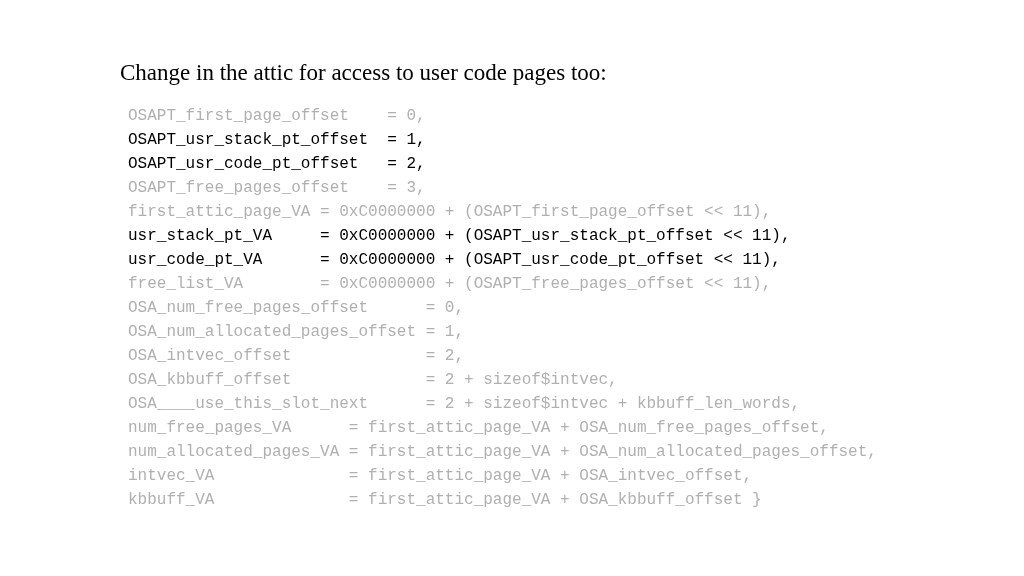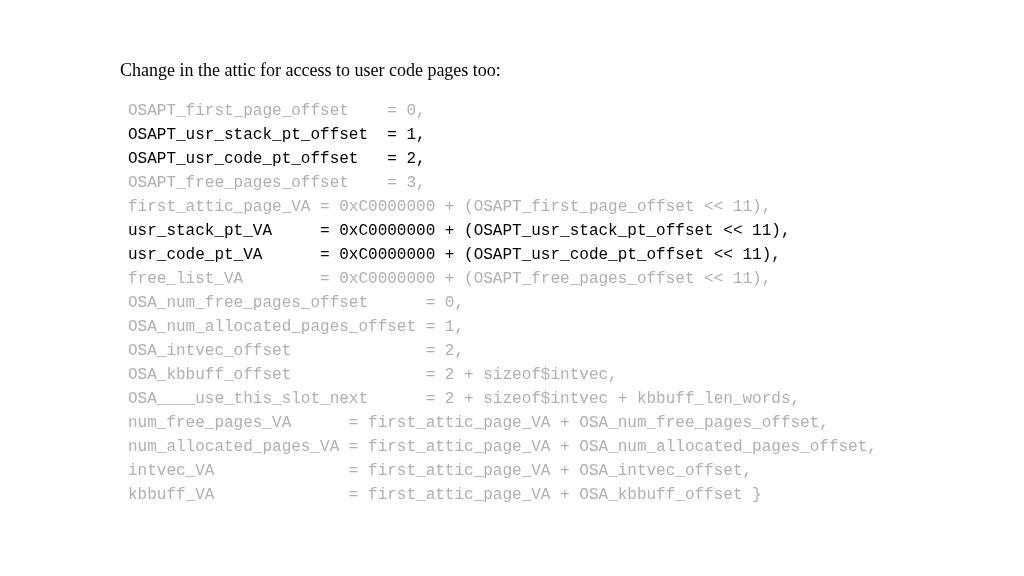--- a/index.html
+++ b/index.html
@@ -8,21 +8,21 @@
       box-sizing: border-box;
     }
     body {
       width: 1024px;
       height: 576px;
       background: #ffffff;
       font-family: Georgia, 'Times New Roman', serif;
       padding: 60px 120px 40px 120px;
     }
     .heading {
-      font-size: 18px;
+      font-size: 23px;
       color: #000000;
       margin-bottom: 18px;
       font-weight: normal;
     }
     .code-block {
       font-family: 'Courier New', Courier, monospace;
       font-size: 16px;
       line-height: 1.5;
       white-space: pre;
       padding-left: 8px;

